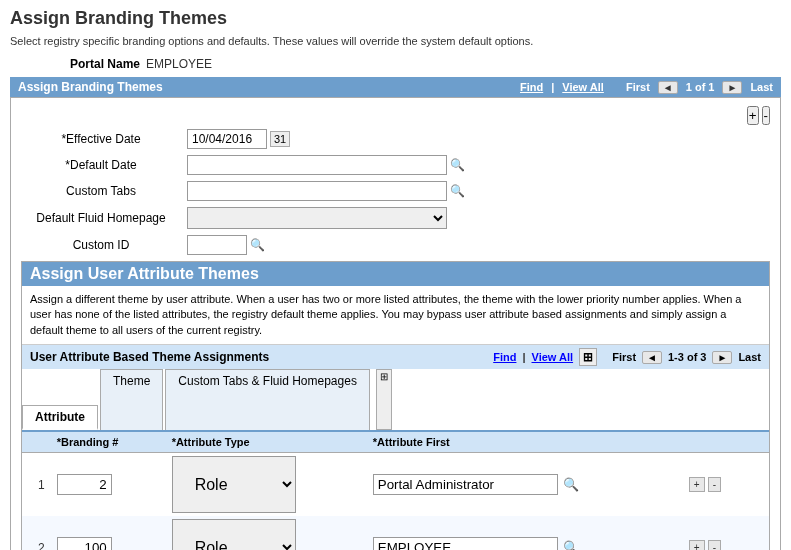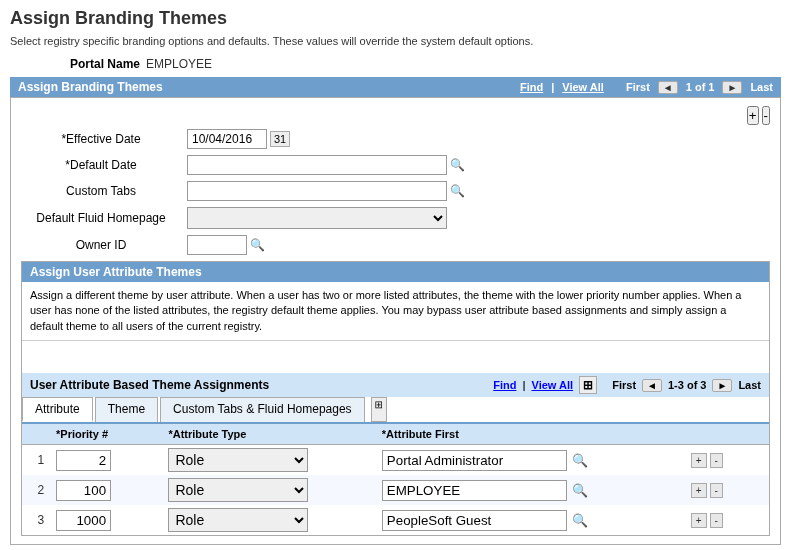--- a/index.html
+++ b/index.html
@@ -48,66 +48,65 @@
 
     .add-remove-btns { display: flex; gap: 3px; }
     .add-remove-btns .btn-plus, .add-remove-btns .btn-minus {
       border: 1px solid #aaa; background: #e8e8e8; cursor: pointer; font-size: 10px; padding: 1px 4px; color: #333;
     }
 
     .top-add-remove { display: flex; gap: 3px; justify-content: flex-end; margin-bottom: 4px; }
 
     
     .ua-section { border: 1px solid #aaa; margin-top: 0; }
-    .ua-header { background: #6d9ecc; color: #fff; font-weight: bold; font-size: 12px; padding: 3px 8px; }
+    .ua-header { background: #6d9ecc; color: #fff; font-weight: bold; font-size: 16px; padding: 3px 8px; }
     .ua-desc { font-size: 11px; padding: 6px 8px; border-bottom: 1px solid #ccc; line-height: 1.4; }
 
     .ua-table-section { padding: 0; }
     .ua-table-header {
       background: #d0e4f7;
       padding: 3px 8px;
       font-weight: bold;
       font-size: 12px;
       display: flex;
       justify-content: space-between;
       align-items: center;
-      margin-top: 32px;
     }
     .ua-table-header-right { display: flex; align-items: center; gap: 6px; font-size: 11px; }
     .ua-find-link, .ua-viewall-link { color: #00f; text-decoration: underline; cursor: pointer; }
     .ua-pipe { color: #333; }
     .ua-nav-btn { background: #e8e8e8; border: 1px solid #aaa; border-radius: 2px; padding: 0 4px; cursor: pointer; font-size: 10px; }
     .ua-nav-text { font-size: 11px; }
 
     .tabs-bar { display: flex; border-bottom: 2px solid #6d9ecc; margin: 0 0 0 0; }
     .tab-item {
       padding: 4px 12px;
       font-size: 12px;
       cursor: pointer;
       background: #e8f0f8;
       border: 1px solid #aaa;
       border-bottom: none;
       margin-right: 2px;
     }
-    .tab-item.active { background: #fff; border-bottom: 2px solid #fff; font-weight: normal; }
+    .tab-item.active { background: #fff; border-bottom: 2px solid #fff; font-weight: bold; margin-top: 36px; }
     .tab-icon { margin-left: 4px; cursor: pointer; border: 1px solid #aaa; background: #eee; padding: 1px 3px; font-size: 10px; }
 
     .data-table { width: 100%; border-collapse: collapse; font-size: 12px; }
     .data-table th { background: #d0e4f7; text-align: left; padding: 4px 6px; border-bottom: 1px solid #aaa; font-size: 11px; }
     .data-table td { padding: 3px 6px; vertical-align: middle; }
     .data-table tr:nth-child(even) { background: #f5f9ff; }
     .row-num { text-align: right; color: #333; width: 20px; }
 
     .col-priority { width: 80px; }
     .col-attr-type { width: 140px; }
     .col-attr-value { width: 220px; }
     .col-actions { width: 60px; }
 
     .priority-input { width: 55px; border: 1px solid #999; padding: 2px 4px; text-align: right; }
-    .attr-type-select { width: 140px; border: 1px solid #999; padding: 2px; font-size: 14px; }
+    .attr-type-select { width: 124px; border: 1px solid #999; padding: 18px; font-size: 16px; }
     .attr-value-input { width: 185px; border: 1px solid #999; padding: 2px 4px; }
 
     .inline-search { cursor: pointer; margin-left: 2px; font-size: 13px; }
 
     .export-icon { font-size: 12px; border: 1px solid #aaa; background: #eee; padding: 1px 3px; cursor: pointer; }
   </style>
 </head>
 <body>
 
 <div class="page-container">
@@ -162,21 +161,21 @@
     </div>
 
     <div class="form-row">
       <label class="form-label">Default Fluid Homepage</label>
       <select class="dropdown-select">
         <option value=""></option>
       </select>
     </div>
 
     <div class="form-row">
-      <label class="form-label">Owner ID</label>
+      <label class="form-label">Custom ID</label>
       <input class="form-input form-input-name" type="text" style="">
       <span class="search-btn">🔍</span>
     </div>
 
     <div class="ua-section">
       <div class="ua-header">Assign User Attribute Themes</div>
       <div class="ua-desc">Assign a different theme by user attribute. When a user has two or more listed attributes, the theme with the lower priority number applies. When a user has none of the listed attributes, the registry default theme applies. You may bypass user attribute based assignments and simply assign a default theme to all users of the current registry.</div>
 
       <div class="ua-table-section">
 
@@ -200,21 +199,21 @@
           <div class="tab-item active">Attribute</div>
           <div class="tab-item">Theme</div>
           <div class="tab-item">Custom Tabs &amp; Fluid Homepages</div>
           <span class="tab-icon">⊞</span>
         </div>
 
         <table class="data-table">
           <thead>
             <tr>
               <th></th>
-              <th class="col-priority">*Priority #</th>
+              <th class="col-priority">*Branding #</th>
               <th class="col-attr-type">*Attribute Type</th>
               <th class="col-attr-value">*Attribute First</th>
               <th class="col-actions"></th>
             </tr>
           </thead>
           <tbody id="ua-table-body">
           <tr>
       <td class="row-num">1</td>
       <td class="col-priority">
         <input class="priority-input" type="text" value="2" style="">

